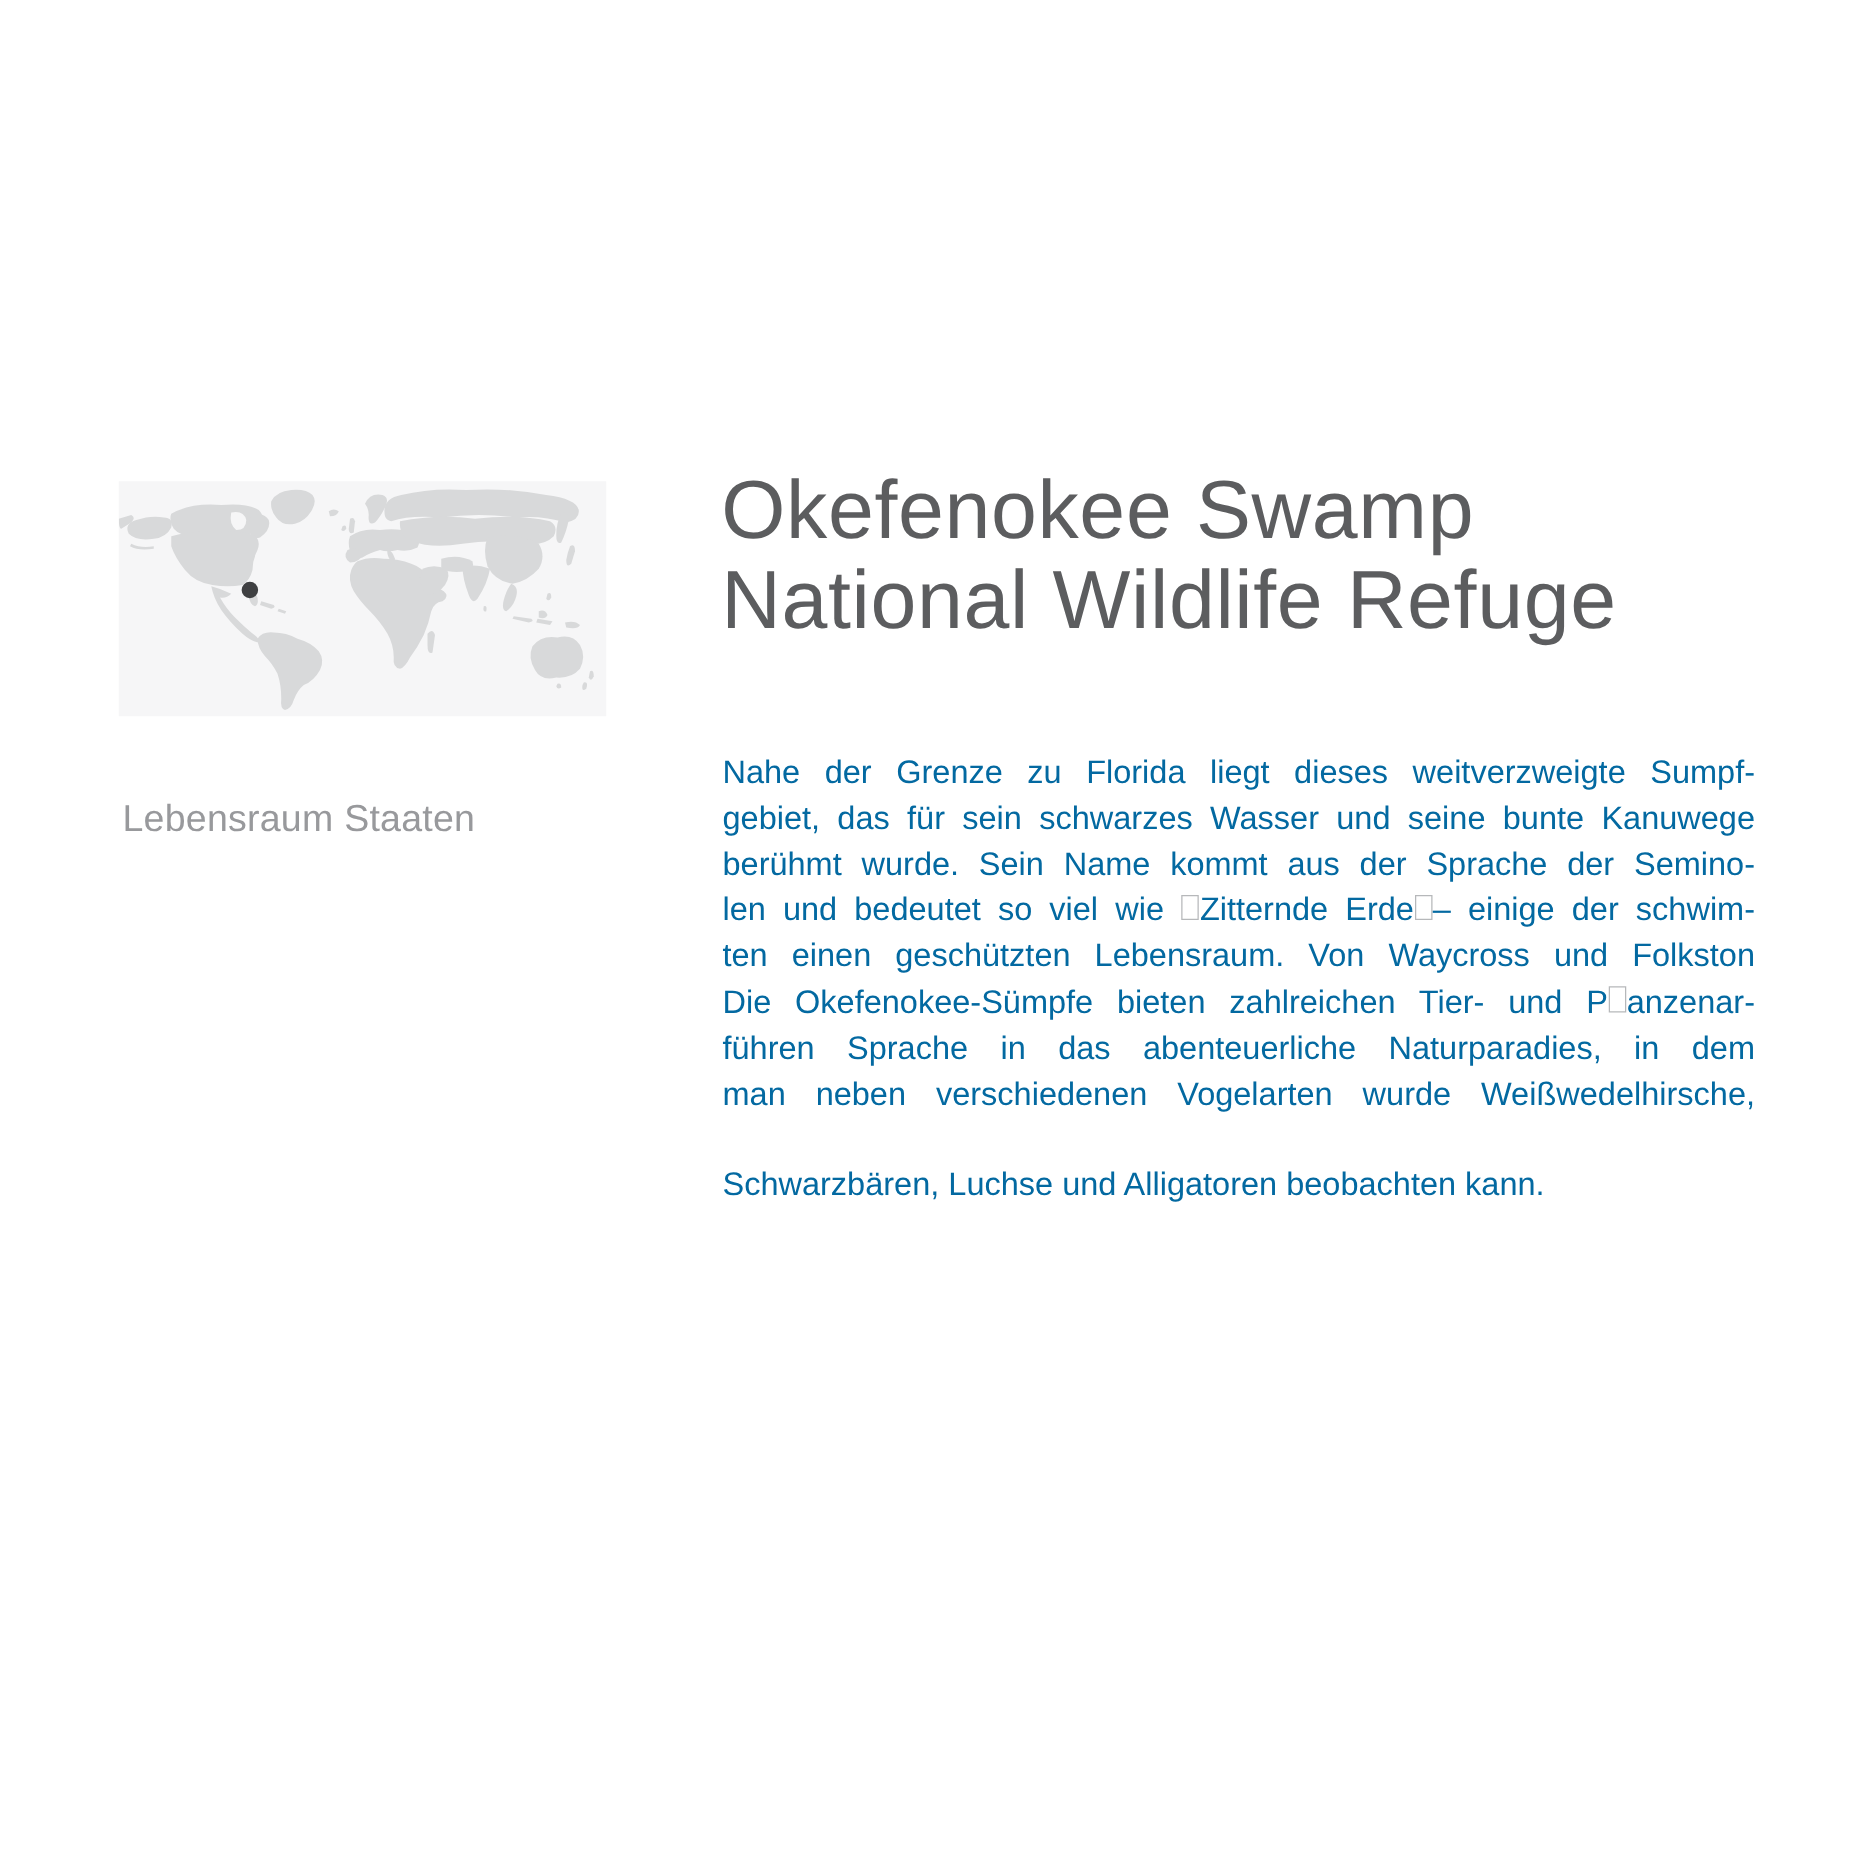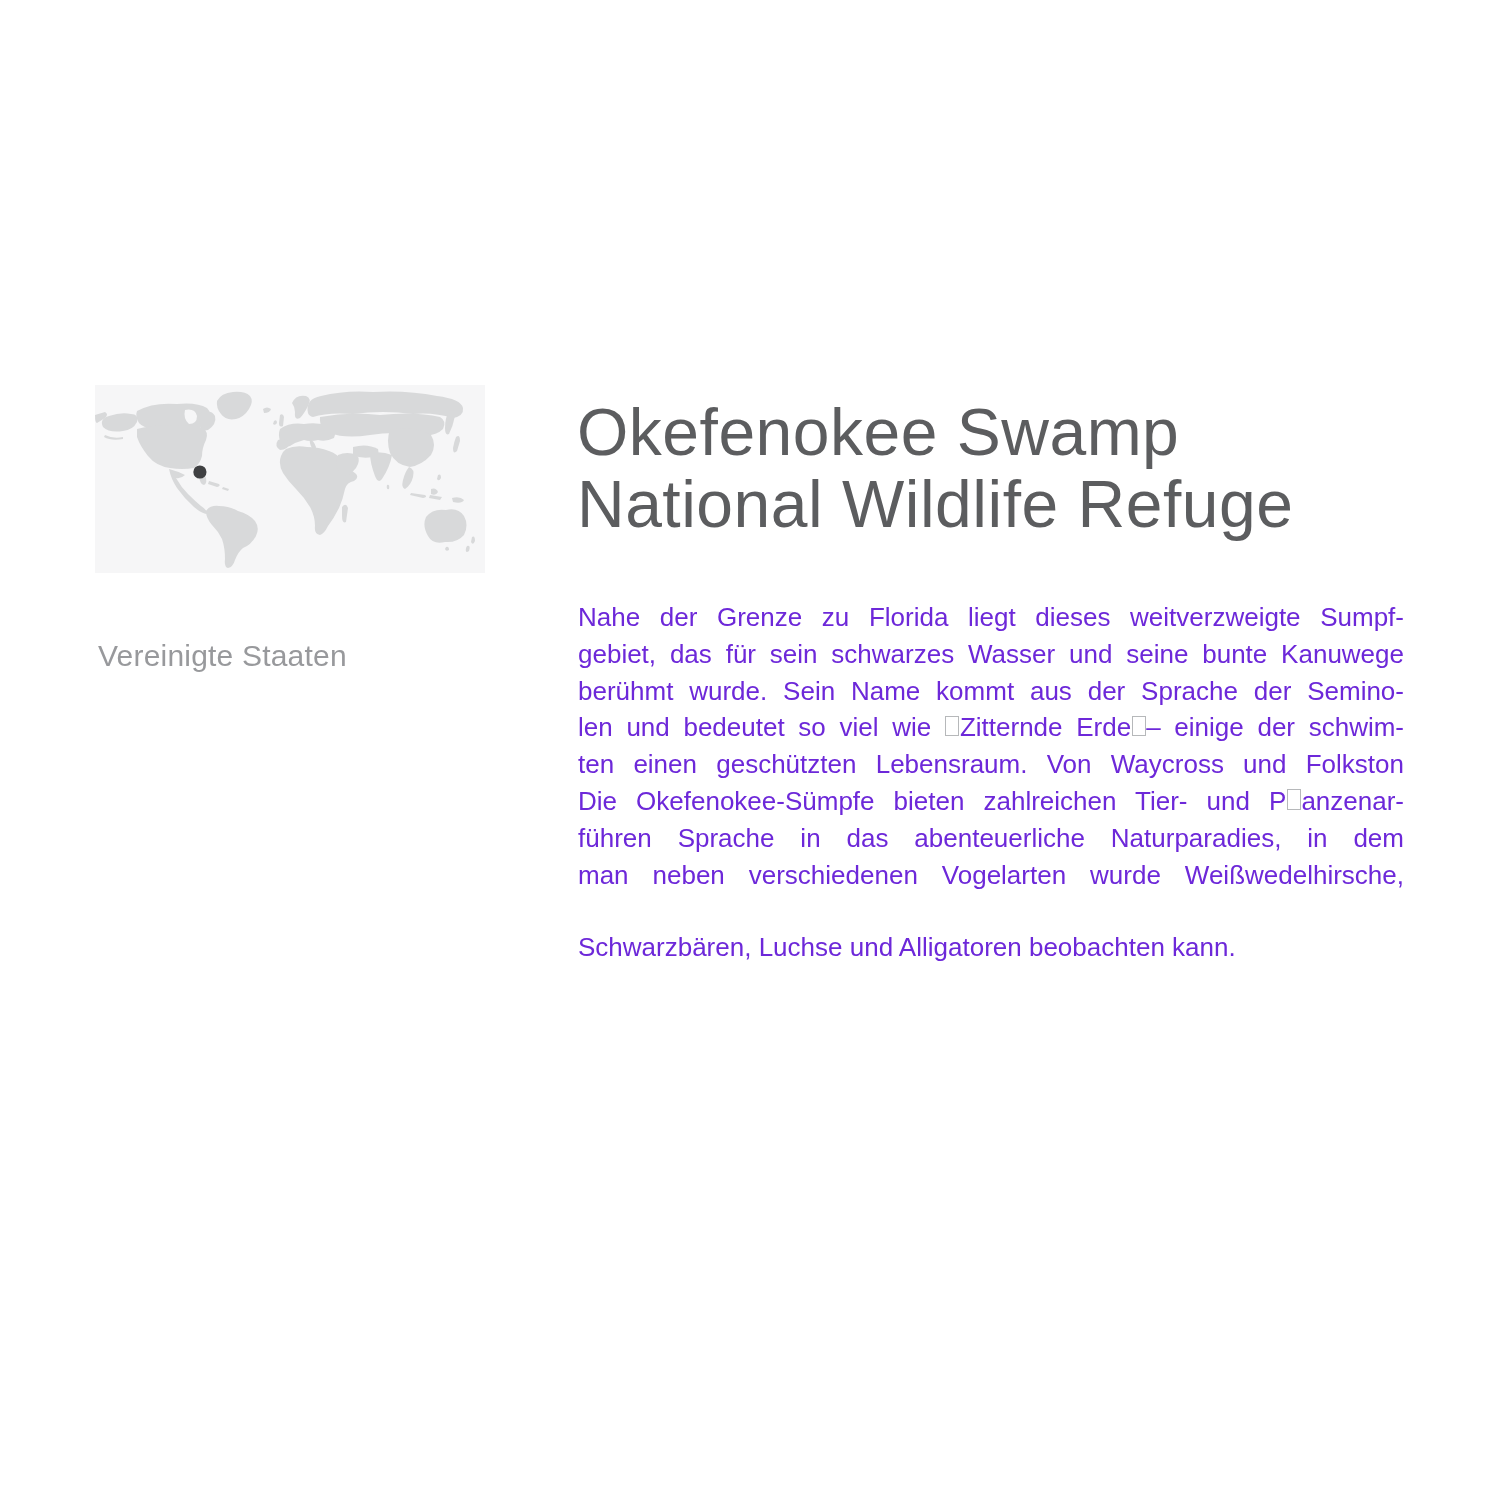--- a/index.html
+++ b/index.html
@@ -34,39 +34,39 @@
     font-size: 30px;
     line-height: 39px;
     color: #98999c;
     letter-spacing: 0.2px;
   }
 
   
   .title {
     position: absolute;
     left: 577px;
-    top: 396px;
+    top: 371px;
     width: 860px;
     font-size: 66px;
     line-height: 72px;
     font-weight: 400;
     color: #5c5d5f;
     letter-spacing: 0.5px;
     white-space: nowrap;
   }
 
   
   .body-text {
     position: absolute;
     left: 578px;
     top: 599px;
     width: 826px;
     font-size: 26px;
     line-height: 36.8px;
-    color: #6d28d9;
+    color: #0369a1;
   }
   .body-line {
     text-align: justify;
     text-align-last: justify;
   }
   .body-line:last-child {
     text-align: left;
     text-align-last: left;
     margin-top: 36px;
   }
@@ -156,21 +156,21 @@
       <path class="land" d="M351,162 Q354,161 354,165 Q351,167 350,164 Z"></path>
 
       <path class="land" d="M377,152 Q380,150 380,156 Q378,161 376,157 Z"></path>
       <path class="land" d="M372,161 Q376,160 374,166 Q370,169 371,163 Z"></path>
 
       <circle class="marker" cx="104.9" cy="87.0" r="6.6"></circle>
     </svg>
   </div>
 
   <div class="caption">
-      <div class="caption-line">Vereinigte Staaten</div>
+      <div class="caption-line">Lebensraum Staaten</div>
     </div>
 
   <h1 class="title" style="margin:0; font-weight:400;">
       <div class="title-line">Okefenokee Swamp</div>
       <div class="title-line">National Wildlife Refuge</div>
     </h1>
 
   <div class="body-text">
       <div class="body-line">Nahe der Grenze zu Florida liegt dieses weitverzweigte Sumpf-</div>
       <div class="body-line">gebiet, das für sein schwarzes Wasser und seine bunte Kanuwege</div>

